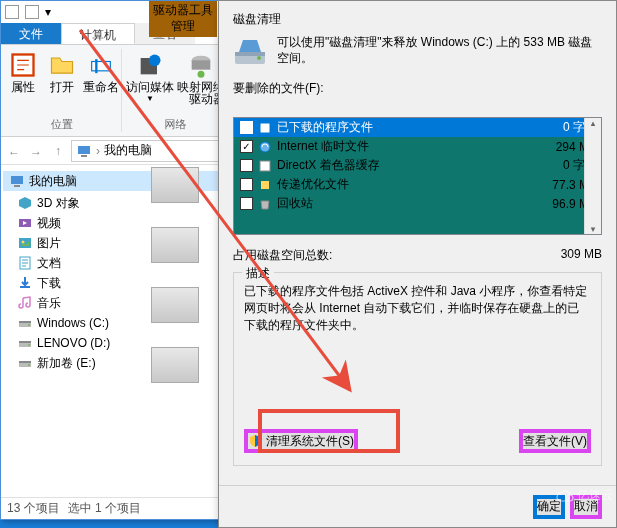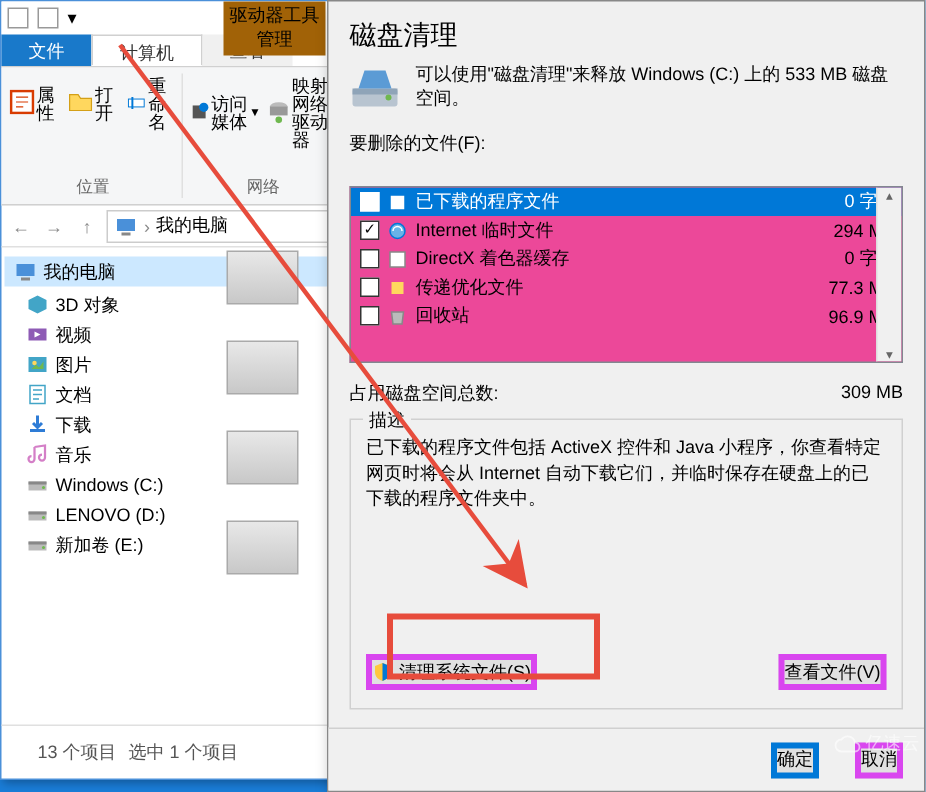--- a/index.html
+++ b/index.html
@@ -8,61 +8,61 @@
 .titlebar{height:22px;background:#fff;display:flex;align-items:center;padding:0 4px;gap:6px}
 .titlebar .sq{width:14px;height:14px;background:#fff;border:1px solid #999;display:inline-block}
 .ribbontabs{height:22px;display:flex;border-bottom:1px solid #d0d0d0}
 .ribbontab{padding:3px 18px;color:#333;background:#f0f0f0}
 .ribbontab.file{background:#1979ca;color:#fff}
 .ribbontab.computer{background:#fff;border:1px solid #d0d0d0;border-bottom:1px solid #fff}
 .drivetools{position:absolute;left:148px;top:0;width:68px;height:36px;background:#a16207;text-align:center;padding-top:2px;font-size:11px;line-height:14px}
 .ribbon{height:92px;background:#f5f6f7;border-bottom:1px solid #d0d0d0;display:flex;padding:4px 2px;gap:2px}
 .rgroup{display:flex;flex-direction:column;align-items:center;border-right:1px solid #e0e0e0;padding:0 2px}
 .rrow{display:flex;gap:3px}
-.rbtn{display:flex;flex-direction:row;align-items:center;width:36px;padding:2px 0;font-size:11px;line-height:12px;text-align:left}
+.rbtn{display:flex;flex-direction:column;align-items:center;width:36px;padding:2px 0;font-size:11px;line-height:12px;text-align:right}
 .rbtn.wide{width:48px}
 .ricon{width:28px;height:28px;margin-bottom:2px}
 .glabel{font-size:11px;color:#666;margin-top:auto;text-align:center}
 .addr{height:28px;display:flex;align-items:center;padding:0 4px;gap:4px;border-bottom:1px solid #e0e0e0}
 .navarrow{width:18px;height:18px;color:#888;display:flex;align-items:center;justify-content:center}
 .addrbox{flex:1;height:22px;border:1px solid #ccc;display:flex;align-items:center;padding:0 4px;gap:4px;font-size:12px}
 .tree{padding:6px 2px;height:250px;overflow:hidden}
 .treeitem{display:flex;align-items:center;gap:4px;padding:2px 4px 2px 14px;height:20px}
 .treeitem.sel{background:#cce8ff}
 .treeitem.root{padding-left:6px;margin-bottom:2px}
 .ticon{width:16px;height:16px;flex-shrink:0}
 .content{position:absolute;left:150px;top:166px;width:75px}
 .fileicon{width:48px;height:36px;background:linear-gradient(#e8e8e8,#c8c8c8);border:1px solid #aaa;margin-bottom:24px}
-.statusbar{position:absolute;bottom:0;left:0;right:0;height:36px;border-top:1px solid #e0e0e0;display:flex;align-items:center;padding:0 24px;font-size:11px;color:#555;gap:8px}
+.statusbar{position:absolute;bottom:0;left:0;right:0;height:22px;border-top:1px solid #e0e0e0;display:flex;align-items:center;padding:0 6px;font-size:11px;color:#555;gap:8px}
 .dialog{position:absolute;left:218px;top:0;width:399px;height:528px;background:#f0f0f0;border:1px solid #888;box-shadow:3px 3px 10px rgba(0,0,0,0.4)}
 .dlgbody{padding:10px 14px 8px}
 .dlgtop{display:flex;gap:10px;margin-bottom:12px}
 .diskicon{width:34px;height:34px;flex-shrink:0}
 .dlgmsg{line-height:16px;font-size:12px}
 .flistlabel{margin-bottom:20px}
-.flistbox{border:1px solid #828790;background:#ec4899;height:118px;overflow:hidden;position:relative}
+.flistbox{border:1px solid #828790;background:#0f766e;height:118px;overflow:hidden;position:relative}
 .frow{display:flex;align-items:center;height:19px;padding:0 4px 0 6px;gap:5px}
 .frow.sel{background:#0078d7;color:#fff}
 .chk{width:13px;height:13px;border:1px solid #333;background:#fff;display:flex;align-items:center;justify-content:center;font-size:10px;line-height:1;flex-shrink:0}
 .frow.sel .chk{border-color:#fff}
 .fico{width:14px;height:14px;flex-shrink:0}
 .fname{flex:1}
 .fsize{width:60px;text-align:right}
 .scrollb{position:absolute;right:0;top:0;bottom:0;width:17px;background:#f0f0f0;border-left:1px solid #ddd}
 .scrollb::before{content:"▴";position:absolute;top:0;left:0;right:0;text-align:center;font-size:9px;color:#666}
 .scrollb::after{content:"▾";position:absolute;bottom:0;left:0;right:0;text-align:center;font-size:9px;color:#666}
 .totalrow{display:flex;margin:12px 0 8px}
 .totalrow .tv{margin-left:auto}
 .descbox{border:1px solid #d0d0d0;padding:10px 10px 14px;height:194px;position:relative;margin-top:6px}
 .desclabel{position:absolute;top:-8px;left:8px;background:#f0f0f0;padding:0 4px;font-size:12px}
 .desctext{line-height:17px;margin-bottom:18px}
 .descbtns{position:absolute;bottom:12px;left:10px;right:10px;display:flex;justify-content:space-between}
 .btn{height:24px;padding:0 0;background:#e1e1e1;border:4px solid #d946ef;display:flex;align-items:center;gap:4px;font-size:12px}
 .shield{width:14px;height:14px}
-.dlgfooter{position:absolute;bottom:0;left:0;right:0;height:42px;background:#f0f0f0;border-top:1px solid #d0d0d0;display:flex;align-items:center;justify-content:flex-end;padding:0 14px;gap:24px}
+.dlgfooter{position:absolute;bottom:0;left:0;right:0;height:42px;background:#f0f0f0;border-top:1px solid #d0d0d0;display:flex;align-items:center;justify-content:flex-end;padding:0 14px;gap:5px}
 .btn.primary{border-color:#0078d7}
 .redbox{position:absolute;border:4px solid #e74c3c;pointer-events:none}
 .arrow{position:absolute;pointer-events:none}
 .watermark{position:absolute;right:4px;bottom:24px;color:#fff;opacity:0.6;font-size:14px;display:flex;align-items:center;gap:2px}
 </style>
 </head>
 <body>
 
 <div class="explorer">
   <div class="titlebar">
@@ -223,21 +223,21 @@
     <div class="fileicon"></div>
   </div>
   <div class="statusbar">
     <span>13 个项目</span>
     <span>选中 1 个项目</span>
   </div>
 </div>
 
 <div class="dialog">
   <div class="dlgbody">
-    <div style="font-size:18px;margin-bottom:6px">磁盘清理</div>
+    <div style="font-size:12px;margin-bottom:6px">磁盘清理</div>
     <div class="dlgtop">
       <svg class="diskicon" viewBox="0 0 34 34">
           <rect x="2" y="18" width="30" height="12" rx="2" fill="#b8c4d0"></rect>
           <rect x="2" y="18" width="30" height="4" fill="#8fa4b8"></rect>
           <path d="M10 6l14 0 4 12H6z" fill="#5b9bd5"></path>
           <circle cx="26" cy="24" r="2" fill="#6fb84f"></circle>
         </svg>
       <div class="dlgmsg">可以使用"磁盘清理"来释放 Windows (C:) 上的 533 MB 磁盘空间。</div>
     </div>
     <div class="flistlabel">要删除的文件(F):</div>

